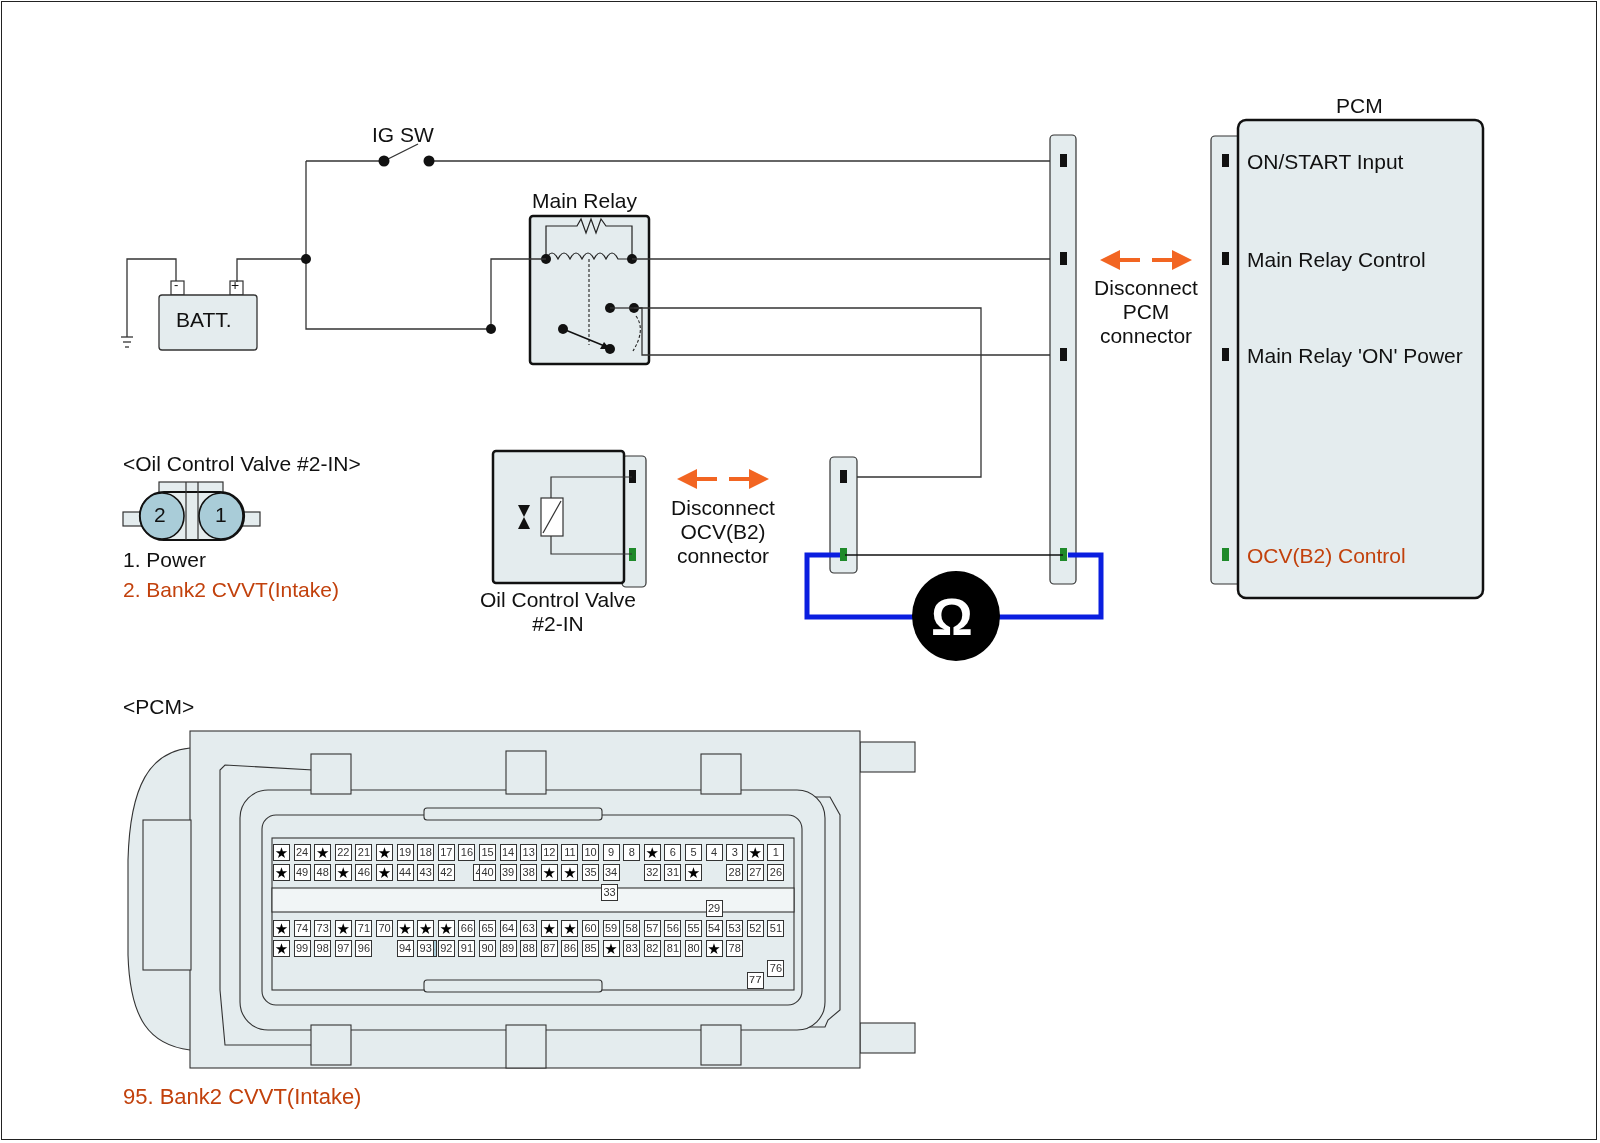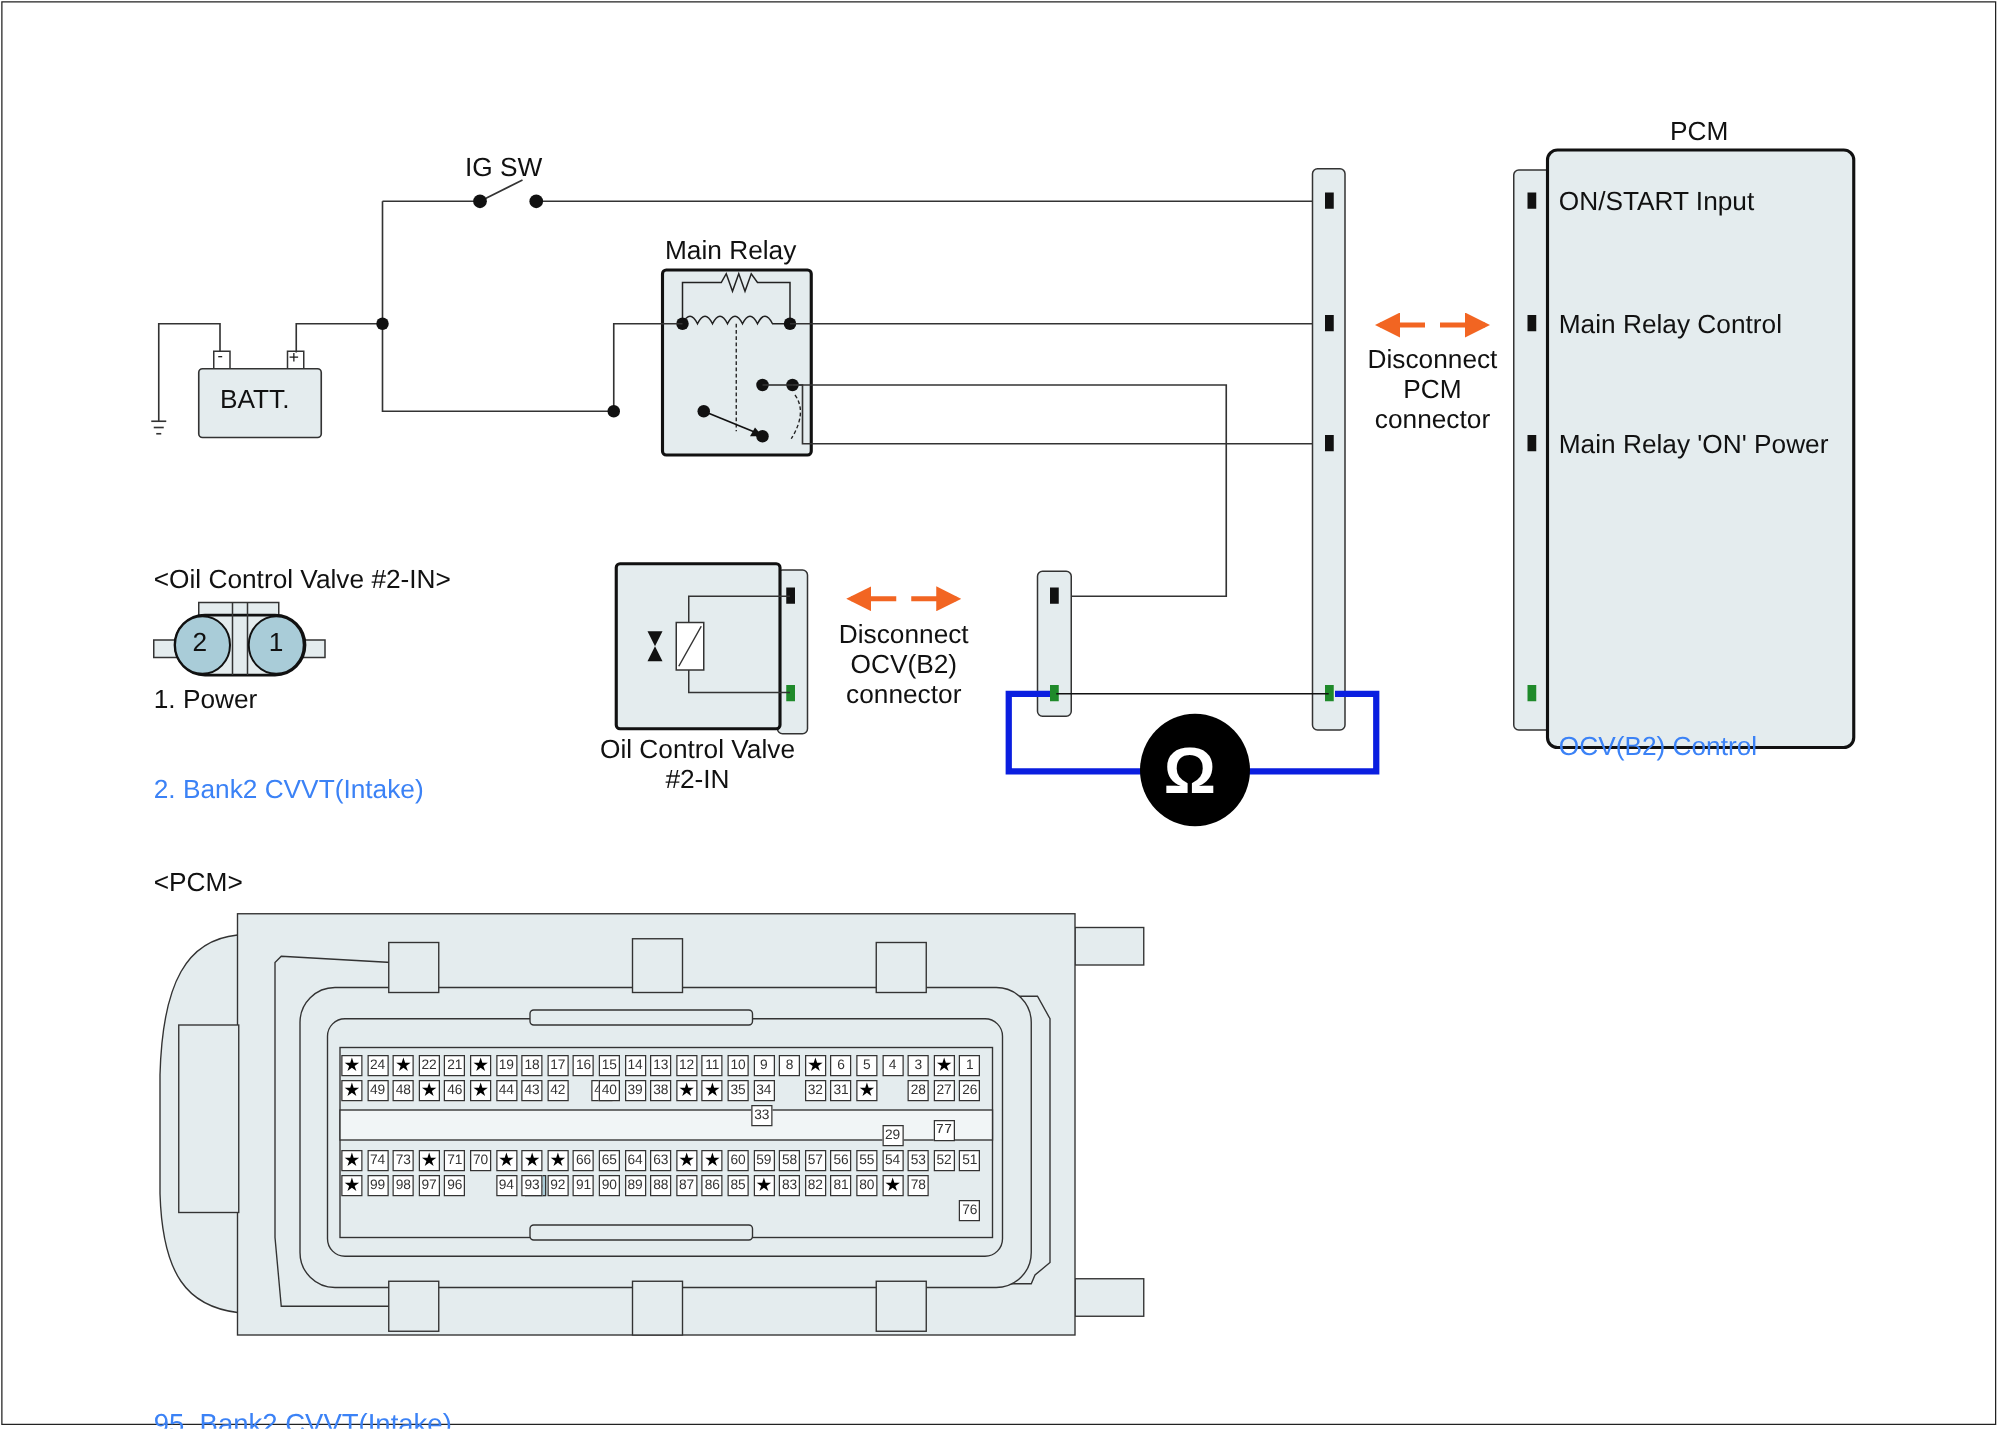--- a/index.html
+++ b/index.html
@@ -1,21 +1,21 @@
 <!DOCTYPE html>
 <html><head>
 <meta charset="utf-8">
 <style>
   html,body{margin:0;padding:0;background:#fff;}
   body{width:1600px;height:1143px;position:relative;overflow:hidden;font-family:"Liberation Sans",sans-serif;color:#111;}
   #frame{position:absolute;left:1px;top:1px;width:1596px;height:1139px;border:1px solid #222;box-sizing:border-box;}
   svg#diagram{position:absolute;left:0;top:0;}
   .lbl{position:absolute;font-size:21px;line-height:1.15;white-space:nowrap;}
   .center{text-align:center;}
-  .green{color:#3b82f6;margin-top:42px;}
+  .green{color:#c2410c;}
   .pin{position:absolute;width:17px;height:17px;border:1px solid #333;background:#fff;box-sizing:border-box;font-size:11px;line-height:15px;text-align:center;color:#333;font-family:"Liberation Sans",sans-serif;}
   .pin.star{font-size:15px;color:#000;}
   .pin.hl{background:#a9ccd8;}
 </style>
 </head>
 <body>
 
 <div id="frame"></div>
 
 <svg id="diagram" width="1600" height="1143" viewBox="0 0 1600 1143">
@@ -290,15 +290,15 @@
     <div class="pin" style="left: 540.8px; top: 940px;">87</div>
     <div class="pin" style="left: 561.4px; top: 940px;">86</div>
     <div class="pin" style="left: 582px; top: 940px;">85</div>
     <div class="pin star" style="left: 602.6px; top: 940px;">★</div>
     <div class="pin" style="left: 623.2px; top: 940px;">83</div>
     <div class="pin" style="left: 643.8px; top: 940px;">82</div>
     <div class="pin" style="left: 664.4px; top: 940px;">81</div>
     <div class="pin" style="left: 685px; top: 940px;">80</div>
     <div class="pin star" style="left: 705.6px; top: 940px;">★</div>
     <div class="pin" style="left: 726.2px; top: 940px;">78</div>
-    <div class="pin" style="left: 746.8px; top: 896px; font-family: Liberation Mono, monospace;">77</div>
+    <div class="pin" style="left: 746.8px; top: 972px; font-family: Liberation Mono, monospace;">77</div>
     <div class="pin" style="left: 767.4px; top: 960px;">76</div>
   </div>
 
 </body></html>

